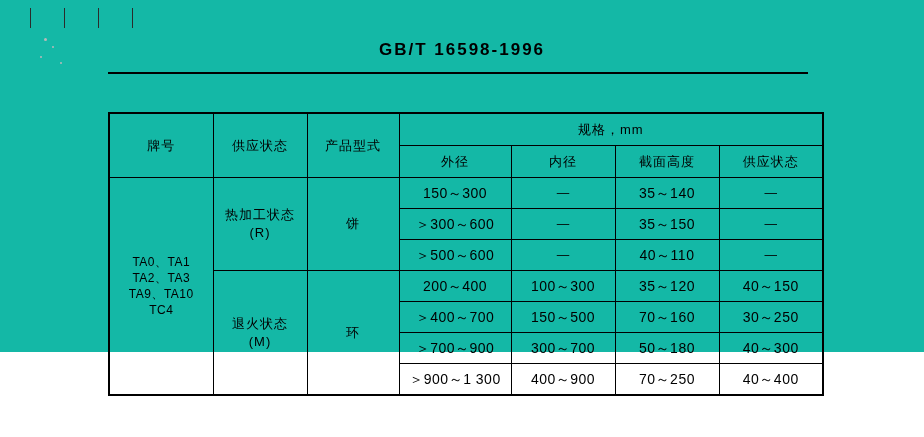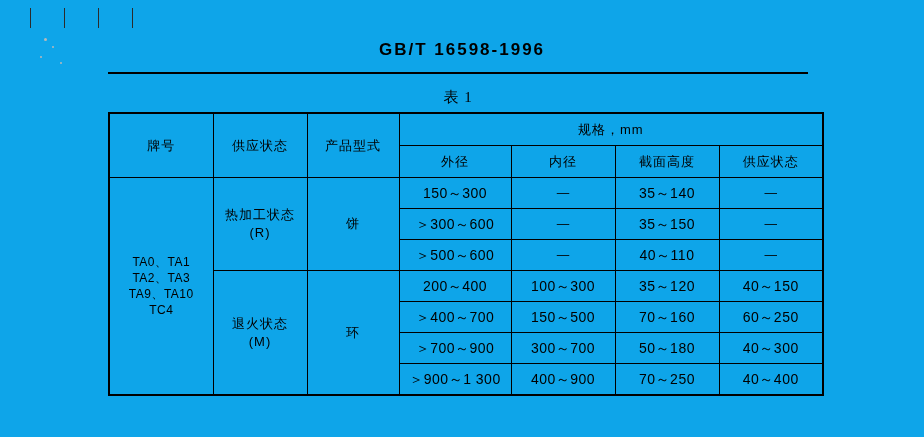--- a/index.html
+++ b/index.html
@@ -10,22 +10,22 @@
     width: 924px;
     height: 437px;
     background: #ffffff;
     font-family: "Liberation Serif", "DejaVu Serif", serif;
     color: #000000;
     overflow: hidden;
   }
   .page {
     position: relative;
     width: 924px;
-    height: 437px;
-    background: #0ea5e9;
+    height: 352px;
+    background: #14b8a6;
     text-decoration: underline;
   }
   
   .speckle {
     position: absolute;
     background: #b9b9b9;
     border-radius: 50%;
   }
   .corner-marks {
     position: absolute;
@@ -153,21 +153,20 @@
     <span style="left:102px;"></span>
   </div>
   <div class="speckle" style="left:44px; top:38px; width:3px; height:3px;"></div>
   <div class="speckle" style="left:52px; top:46px; width:2px; height:2px;"></div>
   <div class="speckle" style="left:40px; top:56px; width:2px; height:2px;"></div>
   <div class="speckle" style="left:60px; top:62px; width:2px; height:2px;"></div>
 
   <div class="std-title">GB/T 16598-1996</div>
   <div class="rule top"></div>
 
-  <div class="table-caption">表 1</div>
 
   <div class="tbl-wrap">
     <table class="spec">
       <colgroup>
         <col style="width:104px">
         <col style="width:94px">
         <col style="width:92px">
         <col style="width:112px">
         <col style="width:104px">
         <col style="width:104px">
@@ -225,21 +224,21 @@
           <td rowspan="4" class="form-cell">环</td>
           <td class="num">200～400</td>
           <td class="num">100～300</td>
           <td class="num">35～120</td>
           <td class="num">40～150</td>
         </tr>
         <tr class="body-row">
           <td class="num">＞400～700</td>
           <td class="num">150～500</td>
           <td class="num">70～160</td>
-          <td class="num">60～250</td>
+          <td class="num">30～250</td>
         </tr>
         <tr class="body-row">
           <td class="num">＞700～900</td>
           <td class="num">300～700</td>
           <td class="num">50～180</td>
           <td class="num">40～300</td>
         </tr>
         <tr class="body-row">
           <td class="num">＞900～1 300</td>
           <td class="num">400～900</td>

